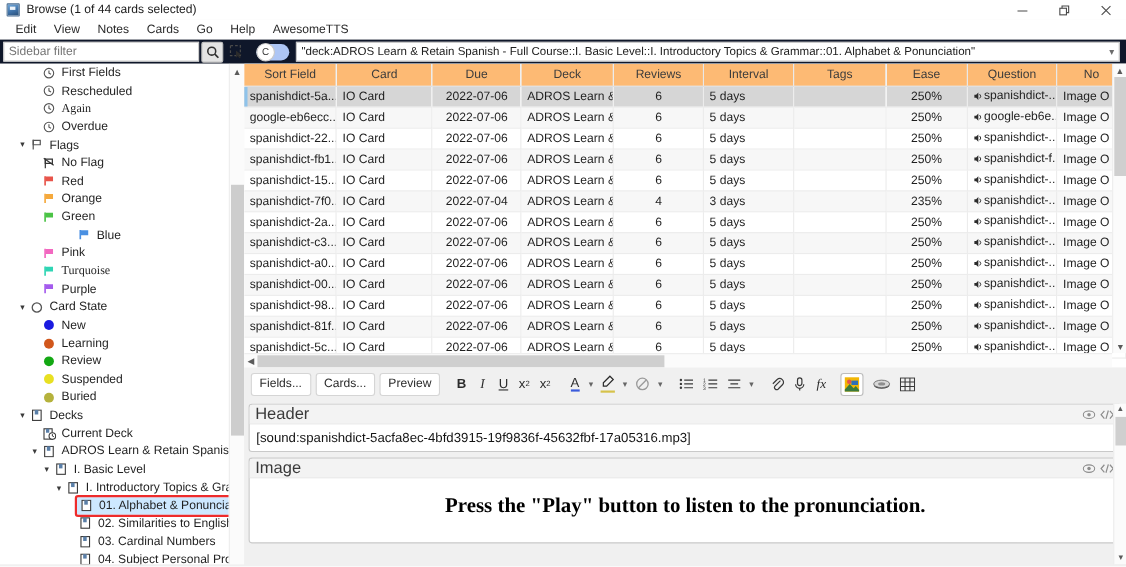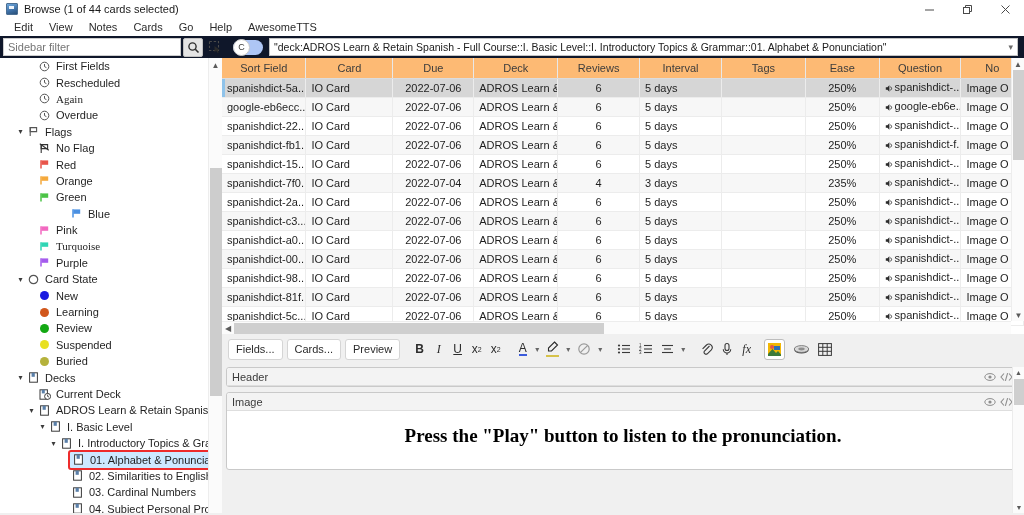--- a/index.html
+++ b/index.html
@@ -182,21 +182,21 @@
   .underline-hl { border-bottom: 2px solid #d6c24a; line-height: 11px; }
 
   
   .fields {
     flex: 1; background: #f0f0f0; padding: 3px 4px 0 4px; position: relative; overflow: hidden;
   }
   .field-block { background:#fff; border:1px solid #c9c9c9; border-radius:3px; margin-bottom: 5px; }
   .field-head {
     height: 18px; background:#f3f3f3; border-bottom:1px solid #dedede;
     display:flex; align-items:center; padding: 0 5px;
-    font-size: 11px; color: #3a3a3a; border-radius: 3px 3px 0 0;
+    font-size: 15px; color: #3a3a3a; border-radius: 3px 3px 0 0;
   }
   .field-head .fh-name { flex:1; }
   .field-head .fh-ico { width:16px; display:flex; align-items:center; justify-content:center; color:#8d8d8d; }
   .field-body { padding: 5px 6px; font-size: 12px; color: #141414; min-height: 22px; }
   .field-body.image-body {
     min-height: 58px; padding-top: 14px; text-align:center;
   }
   .field-body.image-body .hdr-text {
     font-family: "Liberation Serif", serif; font-weight: bold; font-size: 19px; color:#000;
   }
@@ -971,20 +971,21 @@
                 </svg>
             </span>
             <span class="fh-ico">
               <svg width="13" height="10" viewBox="0 0 13 10">
                 <polyline points="4,1.5 1,5 4,8.5" fill="none" stroke="#8d8d8d" stroke-width="1.1"></polyline>
                 <polyline points="9,1.5 12,5 9,8.5" fill="none" stroke="#8d8d8d" stroke-width="1.1"></polyline>
                 <line x1="7.6" y1="1.2" x2="5.4" y2="8.8" stroke="#8d8d8d" stroke-width="1.1"></line>
               </svg>
             </span>
           </div>
+          <div class="field-body">[sound:spanishdict-5acfa8ec-4bfd3915-19f9836f-45632fbf-17a05316.mp3]</div>
         </div>
 
         <div class="field-block">
           <div class="field-head">
             <span class="fh-name">Image</span>
             <span class="fh-ico">
               <svg width="12" height="10" viewBox="0 0 12 10">
                   <ellipse cx="6" cy="5" rx="5.2" ry="3.4" fill="none" stroke="#8d8d8d" stroke-width="1"></ellipse>
                   <circle cx="6" cy="5" r="1.6" fill="#8d8d8d"></circle>
                 </svg>

